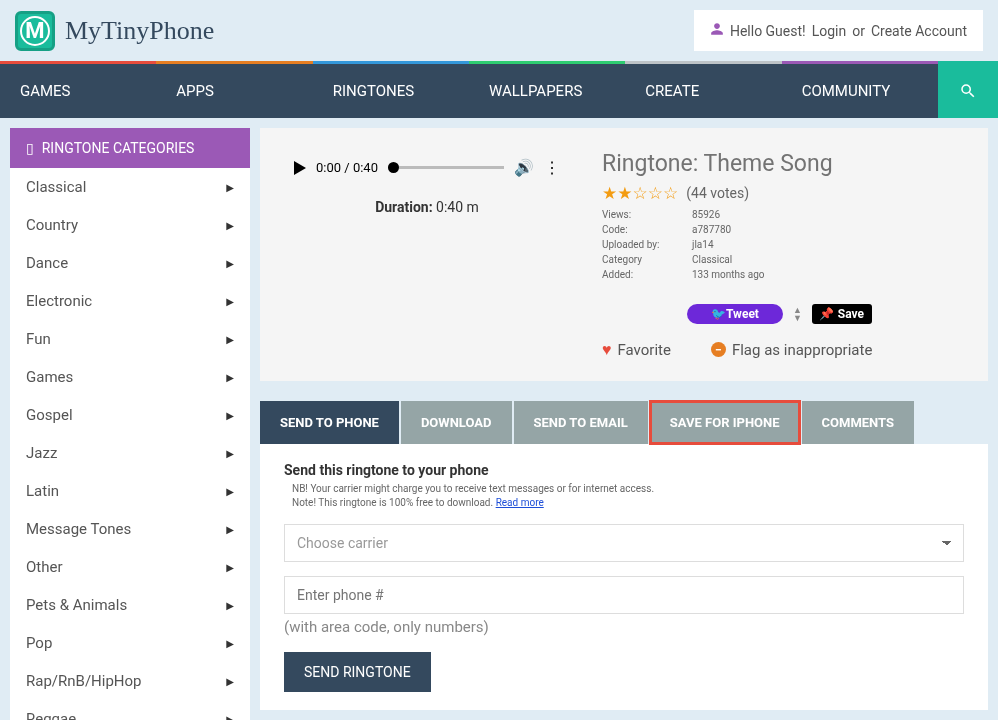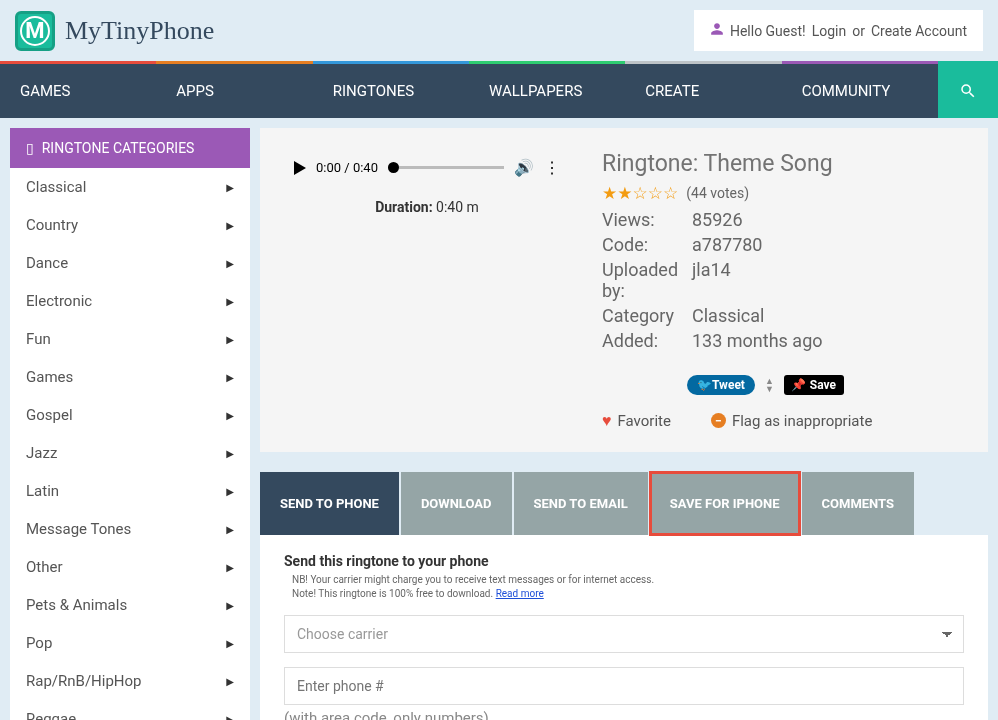--- a/index.html
+++ b/index.html
@@ -37,34 +37,34 @@
 .prog::before { content: ""; position: absolute; left: 0; top: -4px; width: 11px; height: 11px; background: #000; border-radius: 50%; }
 .vol-icon, .menu-icon { font-size: 16px; color: #000; cursor: pointer; }
 .duration { text-align: center; margin-top: 14px; font-size: 14px; color: #333; }
 .duration b { font-weight: bold; }
 .info-col { flex: 1; }
 .ring-title { font-size: 23px; font-weight: normal; color: #737373; margin-bottom: 6px; }
 .stars { display: flex; align-items: center; gap: 8px; margin-bottom: 6px; }
 .star { color: #f39c12; font-size: 17px; }
 .star.empty { color: #f39c12; }
 .votes { font-size: 14px; color: #666; }
-.meta { font-size: 18px; color: #666; }
+.meta { font-size: 10px; color: #666; }
 .meta-row { display: flex; margin-bottom: 4px; }
 .meta-label { width: 90px; }
 .meta-value a { color: #666; text-decoration: none; }
 .social { display: flex; gap: 10px; margin-top: 24px; align-items: center; margin-left: 85px; }
-.tweet-btn { background: #0369a1; color: #fff; padding: 3px 10px; border-radius: 12px; font-size: 12px; font-weight: bold; cursor: pointer; }
+.tweet-btn { background: #6d28d9; color: #fff; padding: 3px 24px; border-radius: 12px; font-size: 12px; font-weight: bold; cursor: pointer; }
 .step { display: flex; flex-direction: column; font-size: 9px; color: #888; line-height: 8px; }
 .save-btn { background: #000; color: #fff; padding: 3px 8px; border-radius: 3px; font-size: 12px; font-weight: bold; cursor: pointer; display: flex; align-items: center; gap: 3px; }
 .actions { display: flex; gap: 40px; margin-top: 16px; font-size: 15px; color: #555; }
 .action-link { display: flex; align-items: center; gap: 6px; cursor: pointer; }
 .heart { color: #e74c3c; font-size: 16px; }
 .minus-circ { width: 15px; height: 15px; background: #e67e22; border-radius: 50%; display: flex; align-items: center; justify-content: center; color: #fff; font-size: 12px; font-weight: bold; }
 .tabs { display: flex; margin-top: 20px; }
-.tab { padding: 24px 20px; font-size: 13px; font-weight: bold; color: #fff; cursor: pointer; background: #95a5a6; margin-right: 2px; }
+.tab { padding: 14px 20px; font-size: 13px; font-weight: bold; color: #fff; cursor: pointer; background: #95a5a6; margin-right: 2px; }
 .tab.active { background: #34495e; }
 .tab.highlight { outline: 3px solid #e74c3c; outline-offset: -2px; }
 .tab-body { background: #fff; padding: 18px 24px; }
 .form-title { font-weight: bold; font-size: 14px; color: #333; margin-bottom: 4px; }
 .form-note { font-size: 10px; color: #666; line-height: 1.4; margin-left: 8px; }
 .form-note a { color: #1d4ed8; }
 .select, .input { width: 100%; padding: 10px 12px; border: 1px solid #ddd; font-size: 14px; color: #999; margin-top: 14px; background: #fff; }
 .select { appearance: none; background-image: linear-gradient(45deg, transparent 50%, #666 50%), linear-gradient(135deg, #666 50%, transparent 50%); background-position: calc(100% - 16px) 16px, calc(100% - 11px) 16px; background-size: 5px 5px; background-repeat: no-repeat; }
 .hint { font-size: 15px; color: #888; margin-top: 4px; }
 .send-btn { background: #34495e; color: #fff; padding: 12px 20px; border: none; font-size: 14px; margin-top: 16px; cursor: pointer; }

